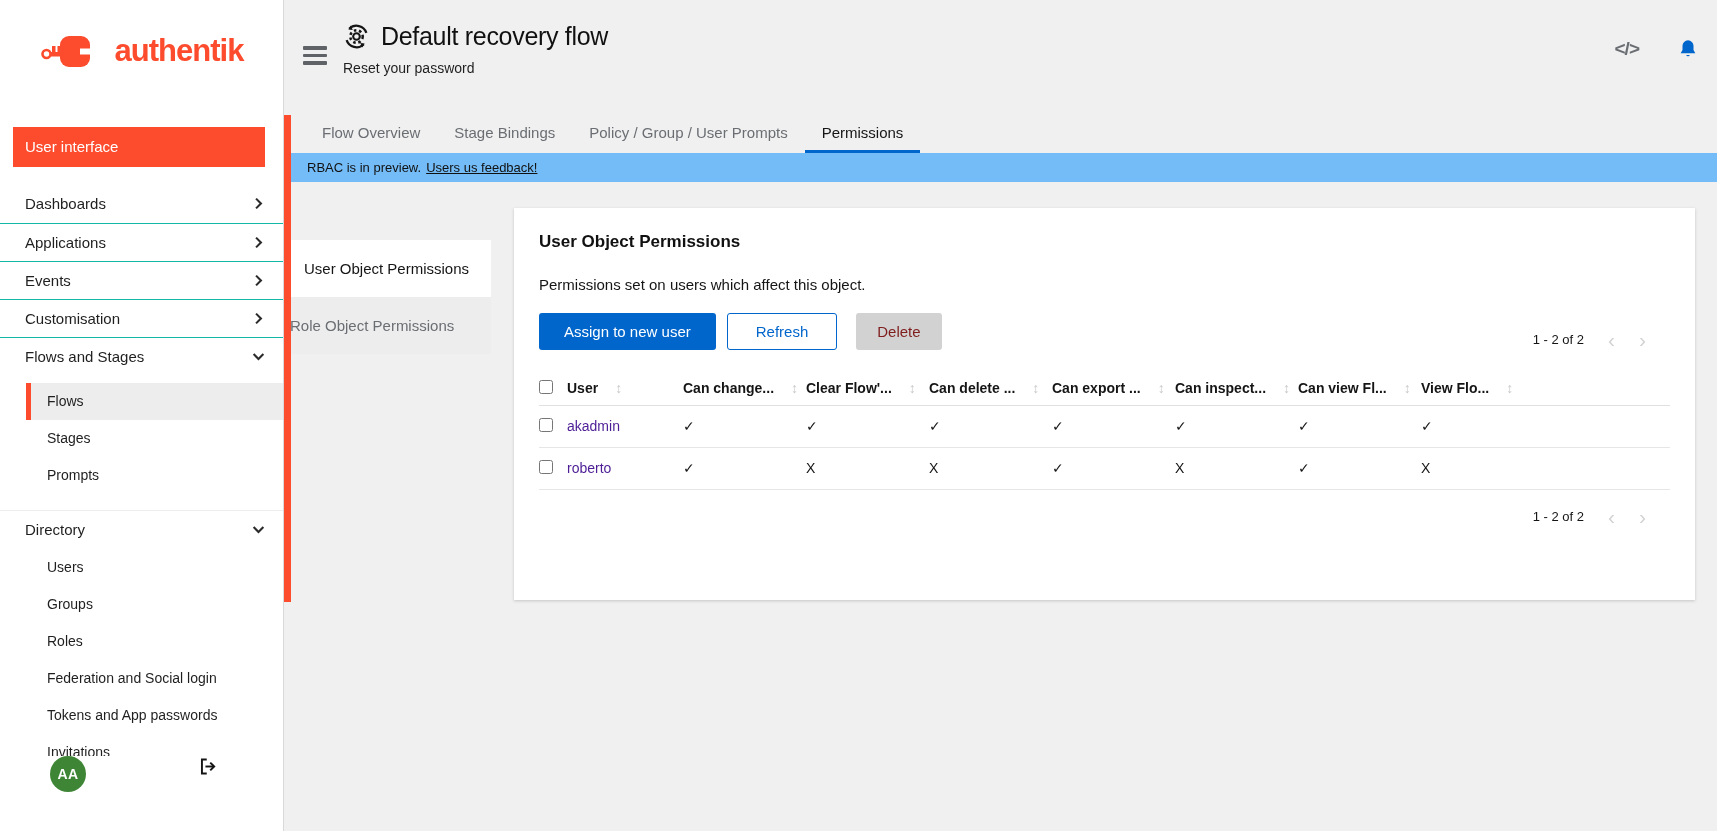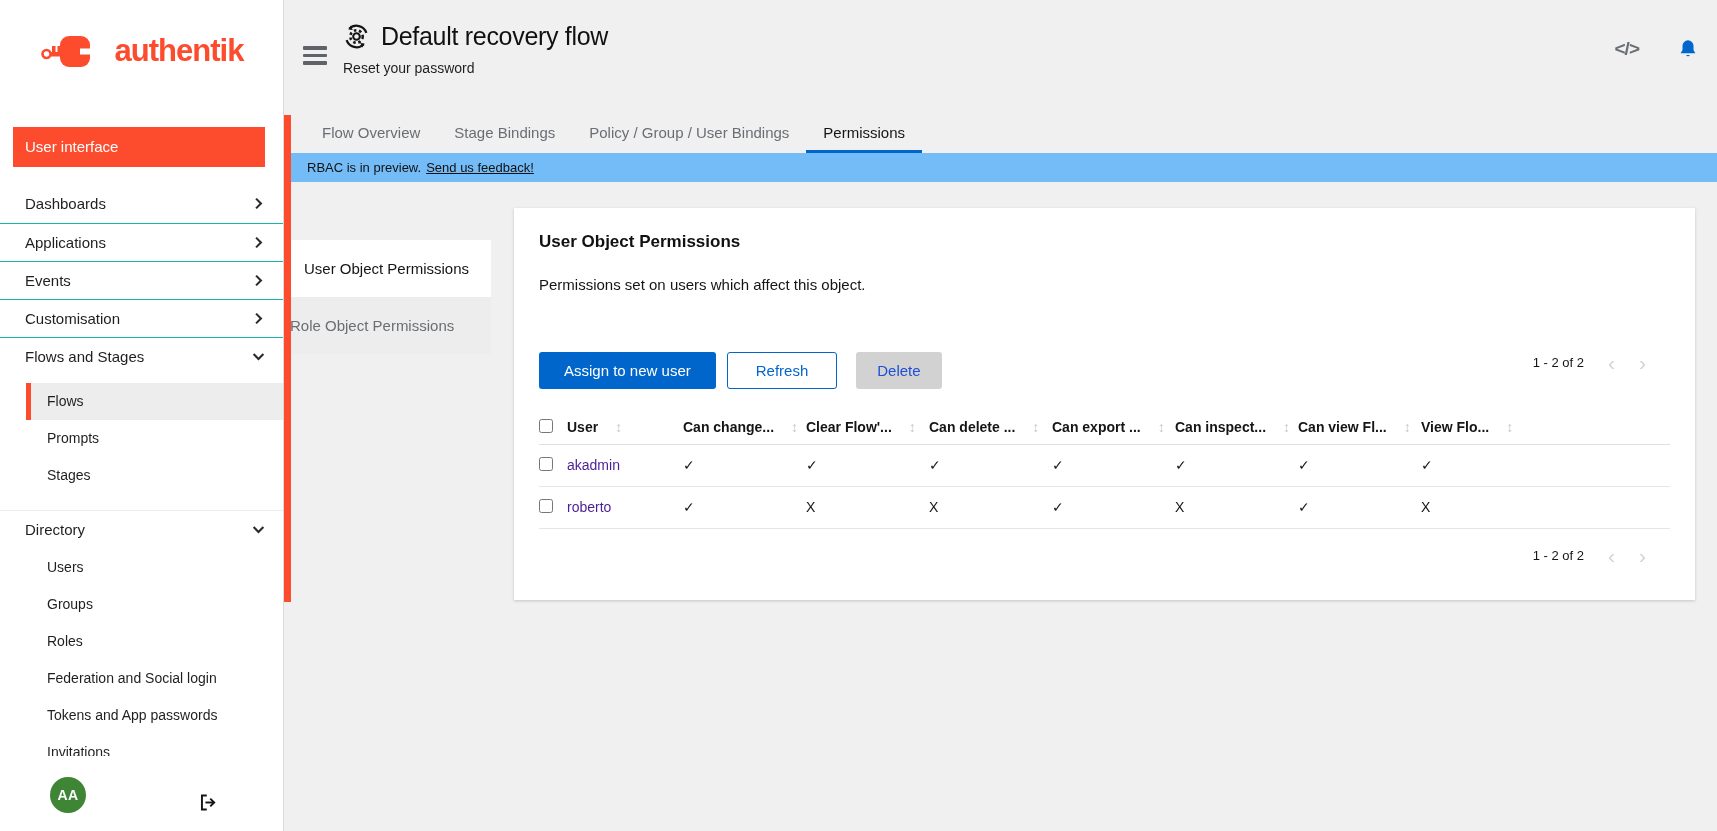--- a/index.html
+++ b/index.html
@@ -18,21 +18,21 @@
               font-size:15px; color:#1f1f1f; cursor:pointer;gap:11px; }
   .nav-item + .nav-item { border-top:1px solid #14b8a6; }
   .nav-item .grow { flex:1; }
   .chev { width:13px; height:13px; stroke:#2b2b2b; stroke-width:2.6; fill:none; }
   .sub-list { margin-left:26px; padding:8px 0 0 0; }
   .sub-item { position:relative; height:37px; display:flex; align-items:center; padding-left:21px;
               font-size:14px; color:#1f1f1f; cursor:pointer; }
   .sub-item.active { background:#ededed; }
   .sub-item.active::before { content:""; position:absolute; left:0; top:0; bottom:0; width:5px; background:#fd4b2d; }
   .section-split { border-top:1px solid #ededed; margin-top:16px; }
-  .user-row { height:58px; margin-bottom:18px; display:flex; align-items:flex-end;
+  .user-row { height:58px; margin-bottom:18px; display:flex; align-items:flex-start;
               padding:0 64px 0 50px; justify-content:space-between;gap:36px; }
   .avatar { width:36px; height:36px; border-radius:50%; background:#3e8635; color:#fff;
             font-size:14px; font-weight:bold; display:flex; align-items:center; justify-content:center;
             letter-spacing:.5px; cursor:pointer; }
   .signout { width:21px; height:21px; stroke:#151515; stroke-width:2.2; fill:none; cursor:pointer; }
 
   
   .accent-strip { position:absolute; left:284px; top:115px; width:7px; height:487px; background:#fd4b2d; z-index:4; }
 
   
@@ -62,26 +62,26 @@
   .vtabs { position:absolute; left:0; top:32px; width:206px; }
   .vtab { height:57px; display:flex; align-items:center; font-size:15px; cursor:pointer; }
   .vtab.active { background:#fff; border-left:4px solid #0066cc; color:#151515; padding-left:15px; }
   .vtab.inactive { background:#ededed; color:#6a6e73; padding-left:5px; }
 
   .card { margin:26px 22px 0 229px; min-height:392px; background:#fff;
           box-shadow:0 1px 3px rgba(3,3,3,.18); padding:24px 25px 30px 25px; }
   .card h2 { font-size:17px; font-weight:bold; color:#111; }
   .card .desc { margin-top:24px; font-size:15px; color:#151515; }
 
-  .toolbar { margin-top:59px; display:flex; align-items:flex-start; }
+  .toolbar { margin-top:20px; display:flex; align-items:flex-end; }
   .btn { font-size:15px; border-radius:3px; border:1px solid transparent; height:37px; cursor:pointer;
          font-family:inherit; }
   .btn-primary { background:#0066cc; color:#fff; padding:0 24px; }
   .btn-secondary { background:#fff; color:#0066cc; border-color:#0066cc; padding:0 28px; margin-left:11px; }
-  .btn-disabled { background:#d2d2d2; color:#1d4ed8; padding:0 20px; margin-left:19px; cursor:default; }
+  .btn-disabled { background:#d2d2d2; color:#7f1d1d; padding:0 20px; margin-left:19px; cursor:default; }
 
   .pagination { margin-left:auto; display:flex; align-items:center; gap:24px; padding-right:24px; }
   .pag-label { font-size:13px; color:#151515; }
   .pag-arrow { font-size:21px; color:#d2d2d2; line-height:1; background:none; border:none; cursor:default; }
 
   table { width:100%; border-collapse:collapse; margin-top:22px; table-layout:fixed; }
   th { text-align:left; font-size:14px; font-weight:bold; color:#151515; height:33px;
        border-bottom:1px solid #e0e0e0; vertical-align:middle; }
   td { height:42px; font-size:14px; border-bottom:1px solid #e6e6e6; vertical-align:middle; }
   .sort { color:#c9c9c9; font-size:14px; margin-left:17px; font-weight:normal; cursor:pointer; }
@@ -142,24 +142,24 @@
         <span class="grow"></span>
       <svg class="chev" viewBox="0 0 16 16">
           <path d="M2 5l6 6 6-6"></path>
         </svg>
     </div>
     <div class="sub-list">
       <div class="sub-item active">
         <span>Flows</span>
       </div>
       <div class="sub-item">
+        <span>Stages</span>
+      </div>
+      <div class="sub-item">
         <span>Prompts</span>
-      </div>
-      <div class="sub-item">
-        <span>Stages</span>
       </div>
     </div>
     <div class="section-split"></div>
     <div class="nav-item" style="border-top:none">
       <span>Directory</span>
         <span class="grow"></span>
       <svg class="chev" viewBox="0 0 16 16">
           <path d="M2 5l6 6 6-6"></path>
         </svg>
     </div>
@@ -229,30 +229,30 @@
   </div>
 
   <div class="tabs-row">
     <div class="tab">
         <span>Flow Overview</span>
       </div>
     <div class="tab">
         <span>Stage Bindings</span>
       </div>
     <div class="tab">
-        <span>Policy / Group / User Bindings</span>
+        <span>Policy / Group / User Prompts</span>
       </div>
     <div class="tab active">
         <span>Permissions</span>
       </div>
   </div>
 
   <div class="banner">
     <span>RBAC is in preview.</span>
-    <a>Send us feedback!</a>
+    <a>Users us feedback!</a>
   </div>
 
   <div class="content">
 
     <div class="vtabs">
       <div class="vtab active">
         <span>User Object Permissions</span>
       </div>
       <div class="vtab inactive">
         <span>Role Object Permissions</span>

